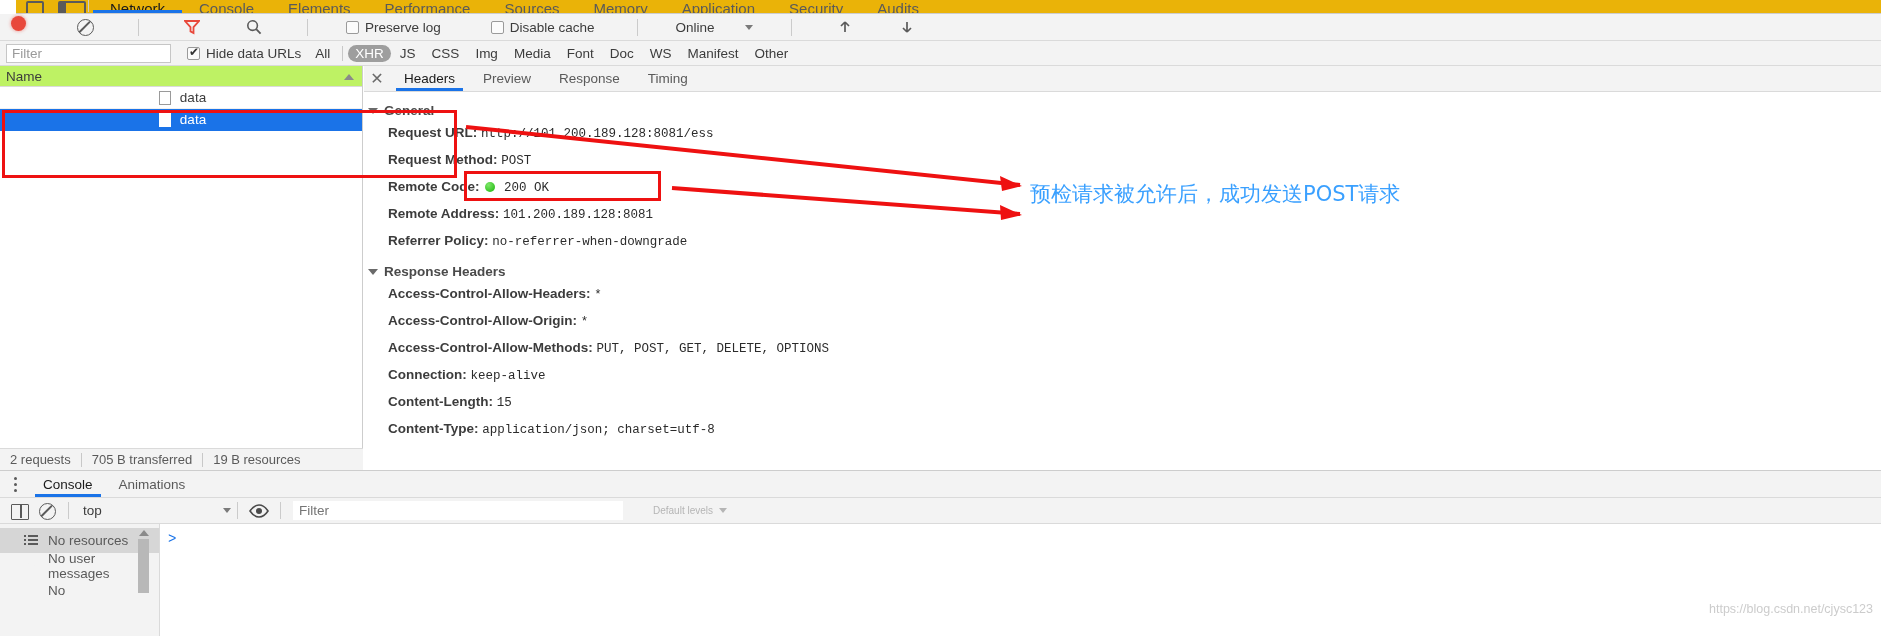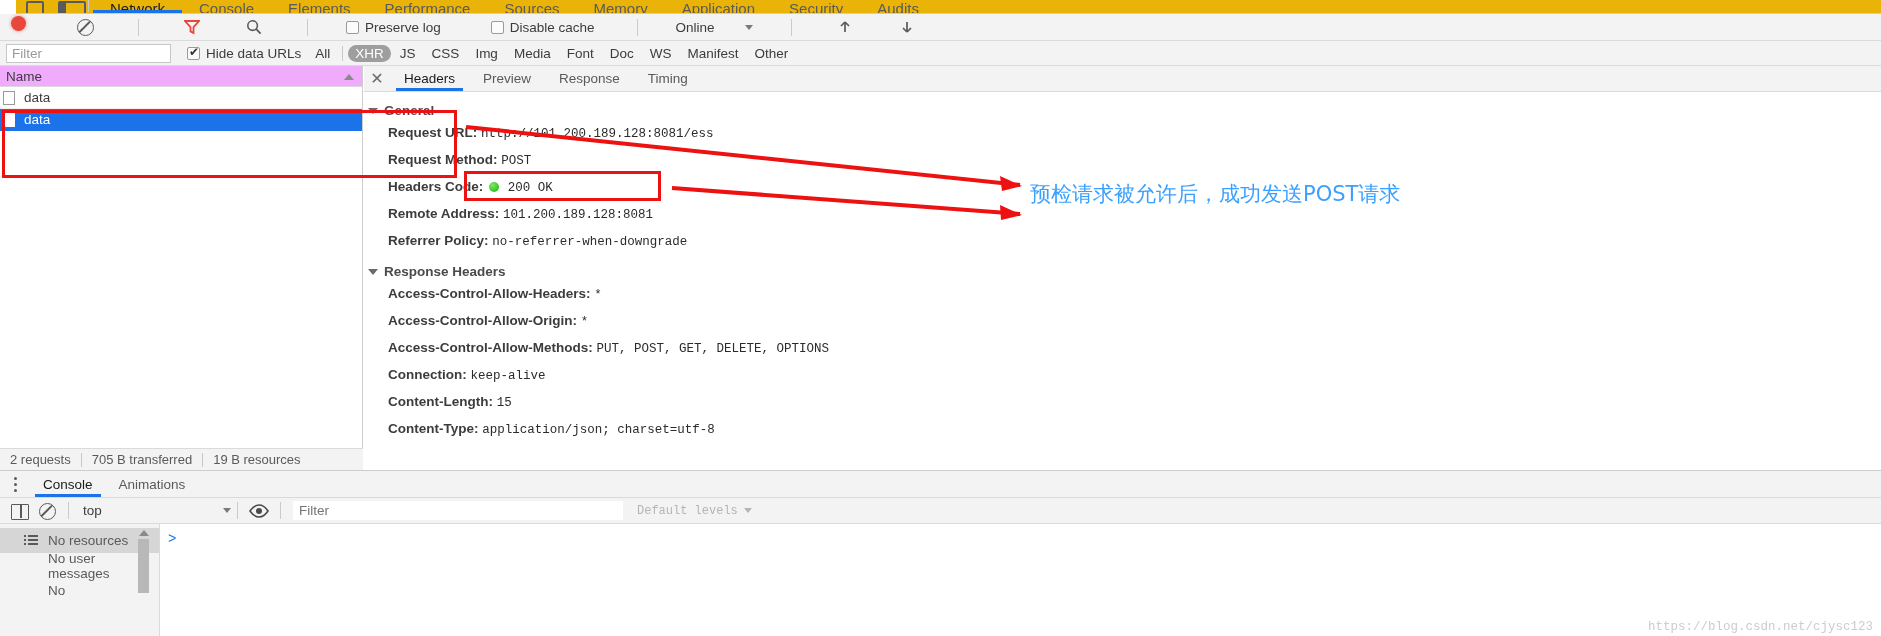--- a/index.html
+++ b/index.html
@@ -95,32 +95,32 @@
   .ftype.active { background: #9e9e9e; color: #fff; }
   .fdiv { width: 1px; height: 15px; background: #c8c8c8; margin: 0 4px; }
 
   
   .split { position: absolute; left: 0; top: 66px; width: 1881px; height: 404px; }
   .req-list {
     position: absolute; left: 0; top: 0; width: 363px; height: 404px;
     background: #fff; border-right: 1px solid #cdcdcd;
   }
   .req-head {
-    height: 21px; background: #f0abfc; border-bottom: 1px solid #dadada;
+    height: 21px; background: #bef264; border-bottom: 1px solid #dadada;
     font-size: 13.5px; color: #3c3c3c; padding-left: 6px; line-height: 21px;
     position: relative;
   }
   .req-head .sort-caret {
     position: absolute; right: 8px; top: 8px;
     width: 0; height: 0; border-left: 5px solid transparent;
     border-right: 5px solid transparent; border-bottom: 6px solid #8a8a8a;
   }
   .req-row {
     height: 22px; display: flex; align-items: center; padding-left: 3px;
-    font-size: 13.5px; color: #3c3c3c; border-bottom: 1px solid #f0f0f0;
+    font-size: 13.5px; color: #3c3c3c; border-bottom: 1px solid #f0f0f0; justify-content: center;
   }
   .req-row.sel { background: #1a73e8; color: #fff; border-bottom-color: #1a73e8; }
   .doc-ico {
     width: 12px; height: 14px; border: 1px solid #9a9a9a; background: #fff;
     margin-right: 9px; flex: none;
   }
   .req-row.sel .doc-ico { border-color: #fff; }
   .req-list-fill { position: absolute; left: 0; top: 66px; right: 0; bottom: 22px; background: #fff; }
   .status-bar {
     position: absolute; left: 0; bottom: 0; width: 363px; height: 22px;
@@ -192,21 +192,21 @@
   .ctx-sel {
     font-size: 13.5px; color: #3c3c3c; margin-left: 8px; display: flex;
     align-items: center; width: 148px; justify-content: space-between;
   }
   .eye { width: 30px; height: 22px; position: relative; }
   .con-filter {
     width: 330px; height: 19px; background: #fff; border: 1px solid transparent;
     font-size: 13.5px; color: #9a9a9a; padding: 0 5px; margin-left: 6px; line-height: 18px;
     font-family: "Liberation Sans", sans-serif;
   }
-  .lvl-sel { font-size: 12px; color: #b5b5b5; margin-left: 14px; display: flex; align-items: center; font-family: Liberation Mono, monospace; }
+  .lvl-sel { font-size: 10px; color: #b5b5b5; margin-left: 30px; display: flex; align-items: center; }
   .lvl-sel .cdn { border-top-color: #b5b5b5; margin-left: 6px; }
   .console-body { display: flex; height: 112px; }
   .con-sidebar {
     width: 160px; background: #f3f3f3; border-right: 1px solid #dadada;
     position: relative; padding-top: 4px;
   }
   .con-item {
     height: 25px; display: flex; align-items: center; padding-left: 24px;
     font-size: 13.5px; color: #5a5a5a;
   }
@@ -241,22 +241,22 @@
 
   
   .anno-layer { position: absolute; left: 0; top: 0; width: 1881px; height: 636px; pointer-events: none; }
   .anno-text {
     position: absolute; left: 1030px; top: 180px;
     font-size: 21px; color: #3aa0ff; white-space: nowrap;
     font-family: "DejaVu Sans", "Liberation Sans", sans-serif;
   }
   .box-red { position: absolute; border: 3px solid #ee1111; }
   .watermark {
-    position: absolute; right: 8px; bottom: 2px; font-size: 12.5px; color: #cccccc;
-    font-family: Liberation Mono, monospace;
+    position: absolute; right: 8px; bottom: 20px; font-size: 12.5px; color: #cccccc;
+    font-family: Liberation Sans, sans-serif;
   }
 </style>
 </head>
 <body>
 
 <div class="devtools">
 
   <div class="panel-tabs">
     <div class="tb-icon i1"></div>
     <div class="tb-icon i2"></div>
@@ -380,21 +380,21 @@
 
         <div class="kv">
           <span class="k">Request URL:</span>
           <span class="v">http://101.200.189.128:8081/ess</span>
         </div>
         <div class="kv">
           <span class="k">Request Method:</span>
           <span class="v">POST</span>
         </div>
         <div class="kv">
-          <span class="k">Headers Code:</span>
+          <span class="k">Remote Code:</span>
           <span class="status-dot"></span>
           <span class="v">200 OK</span>
         </div>
         <div class="kv">
           <span class="k">Remote Address:</span>
           <span class="v">101.200.189.128:8081</span>
         </div>
         <div class="kv">
           <span class="k">Referrer Policy:</span>
           <span class="v">no-referrer-when-downgrade</span>

